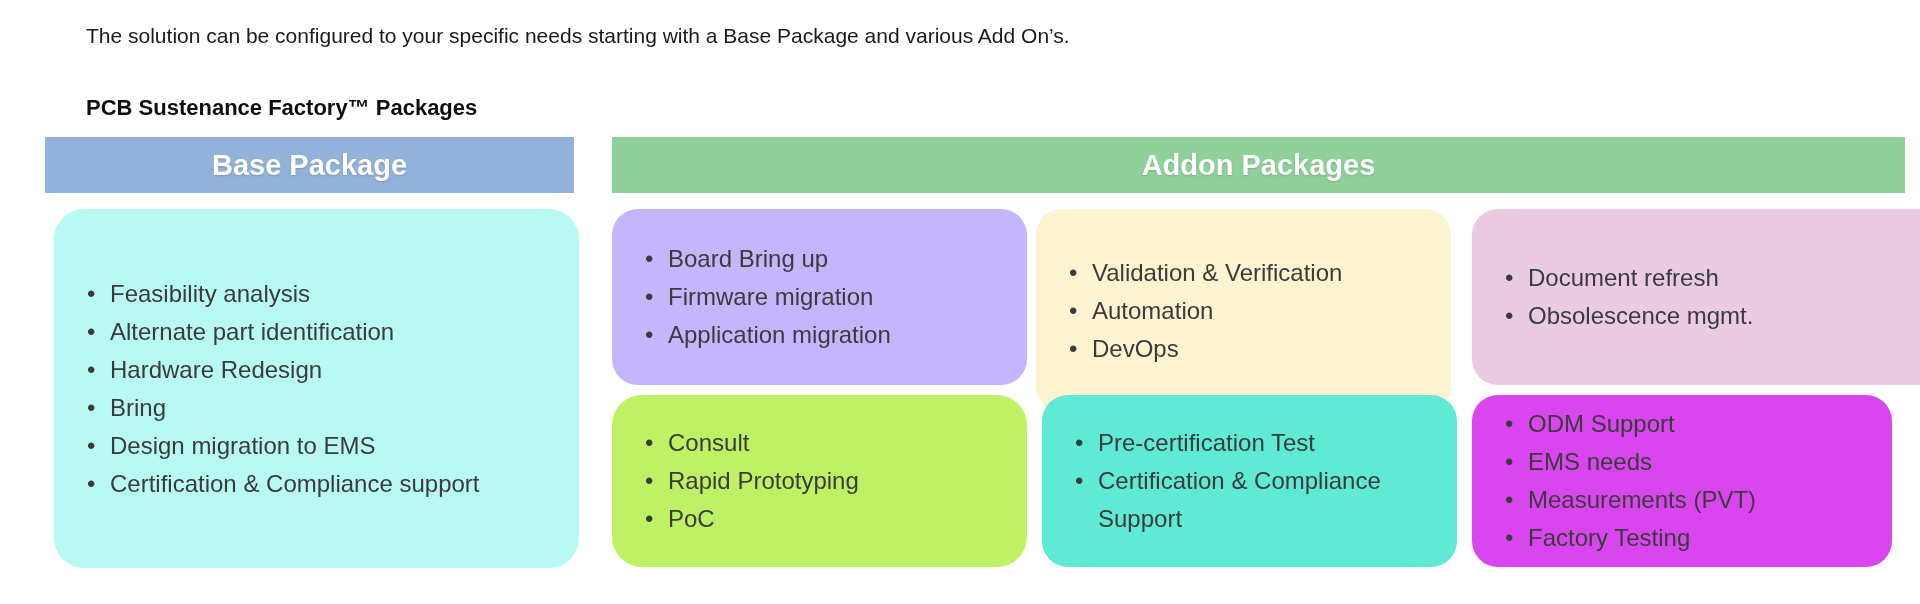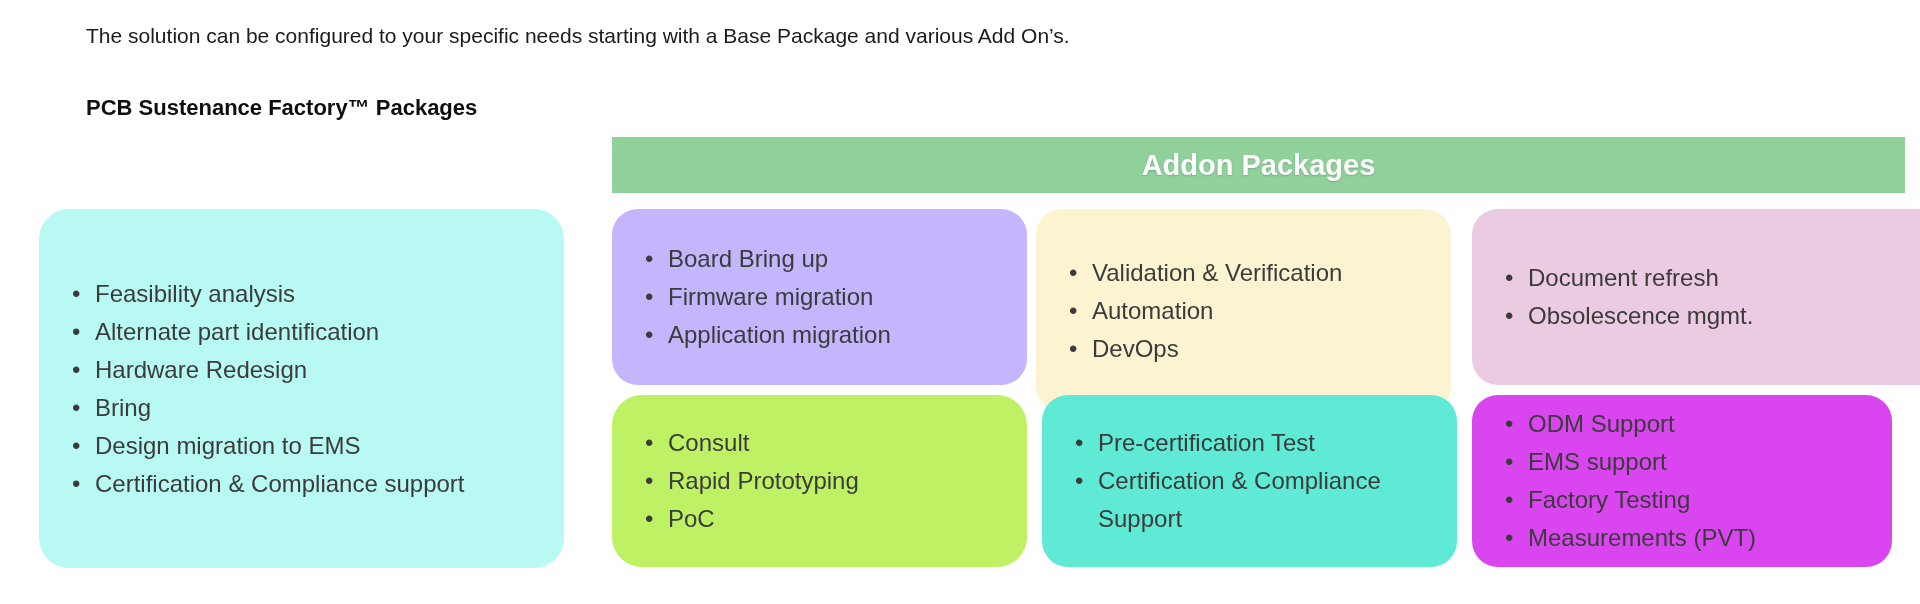--- a/index.html
+++ b/index.html
@@ -46,21 +46,21 @@
   }
   .hdr-base  { left: 45px;  width: 529px;  background: #92B2D9; }
   .hdr-addon { left: 612px; width: 1293px; background: #90D09B; }
   .box {
     position: absolute;
     border-radius: 26px;
     display: flex;
     flex-direction: column;
     justify-content: center;
   }
-  .box-base { left: 39px;   top: 209px; width: 525px; height: 359px; background: #B8FAF3; border-radius: 30px; }
+  .box-base { left: 54px;   top: 209px; width: 525px; height: 359px; background: #B8FAF3; border-radius: 30px; }
   .box-r1c1 { left: 612px;  top: 209px; width: 415px; height: 176px; background: #c4b5fd; }
   .box-r1c2 { left: 1036px; top: 209px; width: 415px; height: 203px; background: #FCF3D1; }
   .box-r1c3 { left: 1472px; top: 209px; width: 480px; height: 176px; background: #EACBE1; }
   .box-r2c1 { left: 612px;  top: 395px; width: 415px; height: 172px; background: #bef264; border-radius: 30px; }
   .box-r2c2 { left: 1042px; top: 395px; width: 415px; height: 172px; background: #5eead4; }
   .box-r2c3 { left: 1472px; top: 395px; width: 420px; height: 172px; background: #d946ef; }
   ul.bullets {
     list-style: none;
     margin: 0;
     padding: 0 40px 0 33px;
@@ -83,20 +83,23 @@
 </style>
 </head>
 <body>
 
 <div class="canvas">
 
   <div class="intro">The solution can be configured to your specific needs starting with a Base Package and various Add On’s.</div>
 
   <div class="slide-title">PCB Sustenance Factory™ Packages</div>
 
+  <div class="hdr hdr-base">
+    <span>Base Package</span>
+  </div>
 
   <div class="hdr hdr-addon">
     <span>Addon Packages</span>
   </div>
 
   <div class="box box-base">
     <ul class="bullets">
       <li>Feasibility analysis</li>
       <li>Alternate part identification</li>
       <li>Hardware Redesign</li>
@@ -140,19 +143,19 @@
   <div class="box box-r2c2">
     <ul class="bullets">
       <li>Pre-certification Test</li>
       <li>Certification &amp; Compliance Support</li>
     </ul>
   </div>
 
   <div class="box box-r2c3">
     <ul class="bullets">
       <li>ODM Support</li>
-      <li>EMS support</li>
+      <li>EMS needs</li>
+      <li>Measurements (PVT)</li>
       <li>Factory Testing</li>
-      <li>Measurements (PVT)</li>
     </ul>
   </div>
 
 </div>
 
 </body></html>

